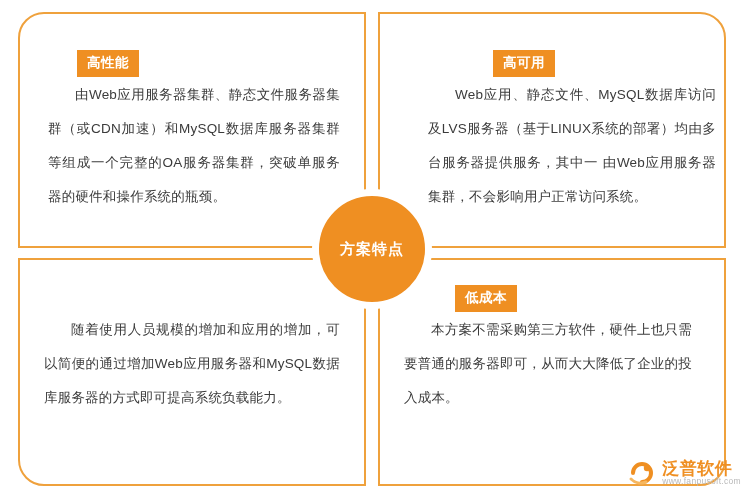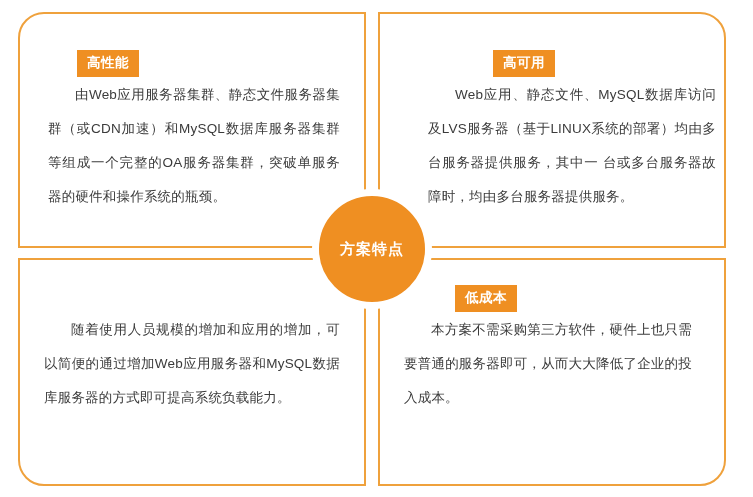--- a/index.html
+++ b/index.html
@@ -155,25 +155,38 @@
 
   <div class="quad q-tl"></div>
   <div class="quad q-tr"></div>
   <div class="quad q-bl"></div>
   <div class="quad q-br"></div>
 
   <div class="tag tag-tl">高性能</div>
   <div class="para para-tl">由Web应用服务器集群、静态文件服务器集群（或CDN加速）和MySQL数据库服务器集群等组成一个完整的OA服务器集群，突破单服务器的硬件和操作系统的瓶颈。</div>
 
   <div class="tag tag-tr">高可用</div>
-  <div class="para para-tr">Web应用、静态文件、MySQL数据库访问及LVS服务器（基于LINUX系统的部署）均由多台服务器提供服务，其中一 台或多台服务器故障时，均由多台服务器提供服务。</div>
+  <div class="para para-tr">Web应用、静态文件、MySQL数据库访问及LVS服务器（基于LINUX系统的部署）均由多台服务器提供服务，其中一 由Web应用服务器集群，不会影响用户正常访问系统。</div>
 
   <div class="para para-bl">随着使用人员规模的增加和应用的增加，可以简便的通过增加Web应用服务器和MySQL数据库服务器的方式即可提高系统负载能力。</div>
 
   <div class="tag tag-br">低成本</div>
   <div class="para para-br">本方案不需采购第三方软件，硬件上也只需要普通的服务器即可，从而大大降低了企业的投入成本。</div>
 
   <div class="center-circle">
     <span>方案特点</span>
   </div>
 
+  <div class="logo">
+    <span class="logo-mark">
+      <svg width="28" height="28" viewBox="0 0 28 28" xmlns="http://www.w3.org/2000/svg">
+        <path d="M5 14a9 9 0 1 1 9 9" fill="none" stroke="#ef8f22" stroke-width="4" stroke-linecap="round"></path>
+        <circle cx="19" cy="9" r="3.2" fill="#ef8f22"></circle>
+        <path d="M3 20c4 4 10 5 15 3" fill="none" stroke="#f6b75f" stroke-width="3" stroke-linecap="round"></path>
+      </svg>
+    </span>
+    <span class="logo-text">
+      <span class="logo-name">泛普软件</span>
+      <span class="logo-url">www.fanpusoft.com</span>
+    </span>
+  </div>
 
 </div>
 
 </body></html>

